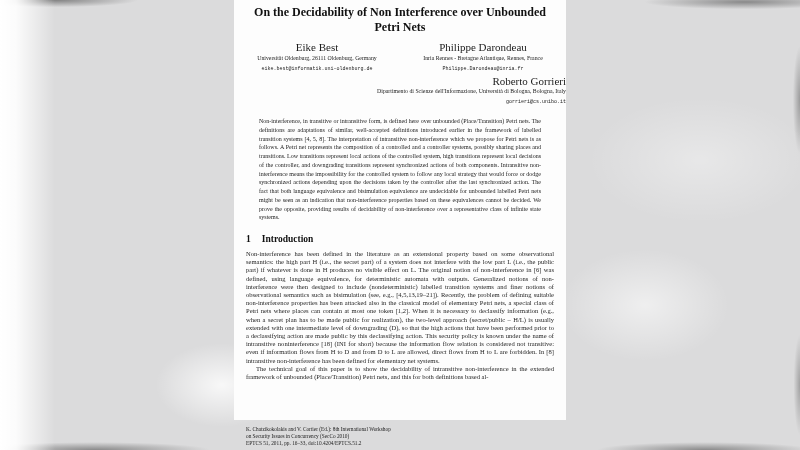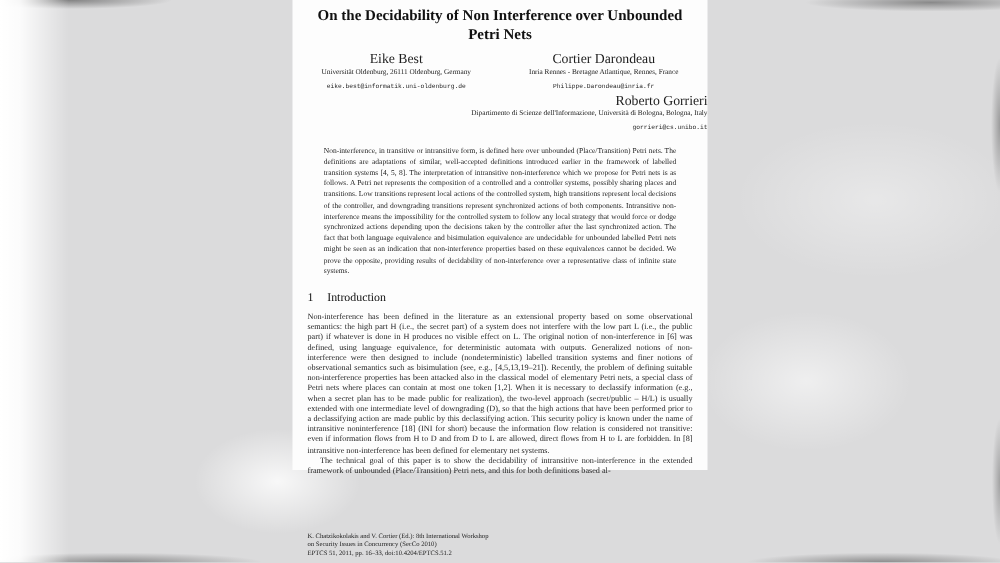--- a/index.html
+++ b/index.html
@@ -17,41 +17,41 @@
       radial-gradient(120px 80px at 645px 305px,rgba(255,255,255,0.55),rgba(255,255,255,0) 70%),
       radial-gradient(160px 90px at 700px 160px,rgba(255,255,255,0.35),rgba(255,255,255,0) 70%),
       radial-gradient(115px 10px at 55px 0px,rgba(70,70,70,0.6),rgba(70,70,70,0) 72%),
       radial-gradient(140px 10px at 745px 2px,rgba(70,70,70,0.55),rgba(70,70,70,0) 72%),
       radial-gradient(160px 11px at 95px 450px,rgba(70,70,70,0.55),rgba(70,70,70,0) 72%),
       radial-gradient(150px 11px at 705px 450px,rgba(70,70,70,0.55),rgba(70,70,70,0) 72%),
       radial-gradient(10px 75px at 800px 100px,rgba(90,90,90,0.5),rgba(90,90,90,0) 72%),
       radial-gradient(9px 70px at 800px 385px,rgba(90,90,90,0.45),rgba(90,90,90,0) 72%);
   }
   .page{
-    position:absolute;left:234px;top:0;width:332px;height:376px;
+    position:absolute;left:234px;top:0;width:332px;height:420px;
     background:#fdfdfd;color:#1c1c1c;
   }
   .title{
     margin:5px 10px 0;text-align:center;font-weight:bold;
     font-size:12px;line-height:14.5px;color:#111;
   }
   .authors{display:flex;margin-top:9px;}
   .author{flex:1;text-align:center;}
   .author-single{margin-top:5px;text-align:right;}
   .author-name{font-size:11px;line-height:9.5px;}
   .author-aff{font-size:5.8px;line-height:6.5px;margin-top:2px;color:#222;}
   .author-email{
     font-family:"Liberation Mono","DejaVu Sans Mono",monospace;
     font-size:5px;line-height:6px;margin-top:4.5px;color:#1c1c1c;
   }
   .abstract{
     margin:12px auto 0;width:282px;
     font-size:6px;line-height:8.75px;text-align:justify;color:#222;
   }
-  .section-h{margin:12px 12px 0;font-size:9.5px;font-weight:normal;color:#111;}
+  .section-h{margin:12px 12px 0;font-size:9.5px;font-weight:bold;color:#111;}
   .sec-num{margin-right:11px;}
   .body-par{
     margin:6px 12px 0;font-size:6.55px;line-height:8.2px;
     text-align:justify;color:#1f1f1f;
   }
   .body-par.indent{margin-top:0;text-indent:10px;}
   .footer{
     position:absolute;left:12px;top:426px;right:40px;
     font-size:5.3px;line-height:7.2px;color:#222;
   }
@@ -65,21 +65,21 @@
 
   <h1 class="title">On the Decidability of Non Interference over Unbounded Petri Nets</h1>
 
   <div class="authors">
     <div class="author">
       <div class="author-name">Eike Best</div>
       <div class="author-aff">Universität Oldenburg, 26111 Oldenburg, Germany</div>
       <div class="author-email">eike.best@informatik.uni-oldenburg.de</div>
     </div>
     <div class="author">
-      <div class="author-name">Cortier Darondeau</div>
+      <div class="author-name">Philippe Darondeau</div>
       <div class="author-aff">Inria Rennes - Bretagne Atlantique, Rennes, France</div>
       <div class="author-email">Philippe.Darondeau@inria.fr</div>
     </div>
   </div>
 
   <div class="author-single">
     <div class="author-name">Roberto Gorrieri</div>
     <div class="author-aff">Dipartimento di Scienze dell'Informazione, Università di Bologna, Bologna, Italy</div>
     <div class="author-email">gorrieri@cs.unibo.it</div>
   </div>

